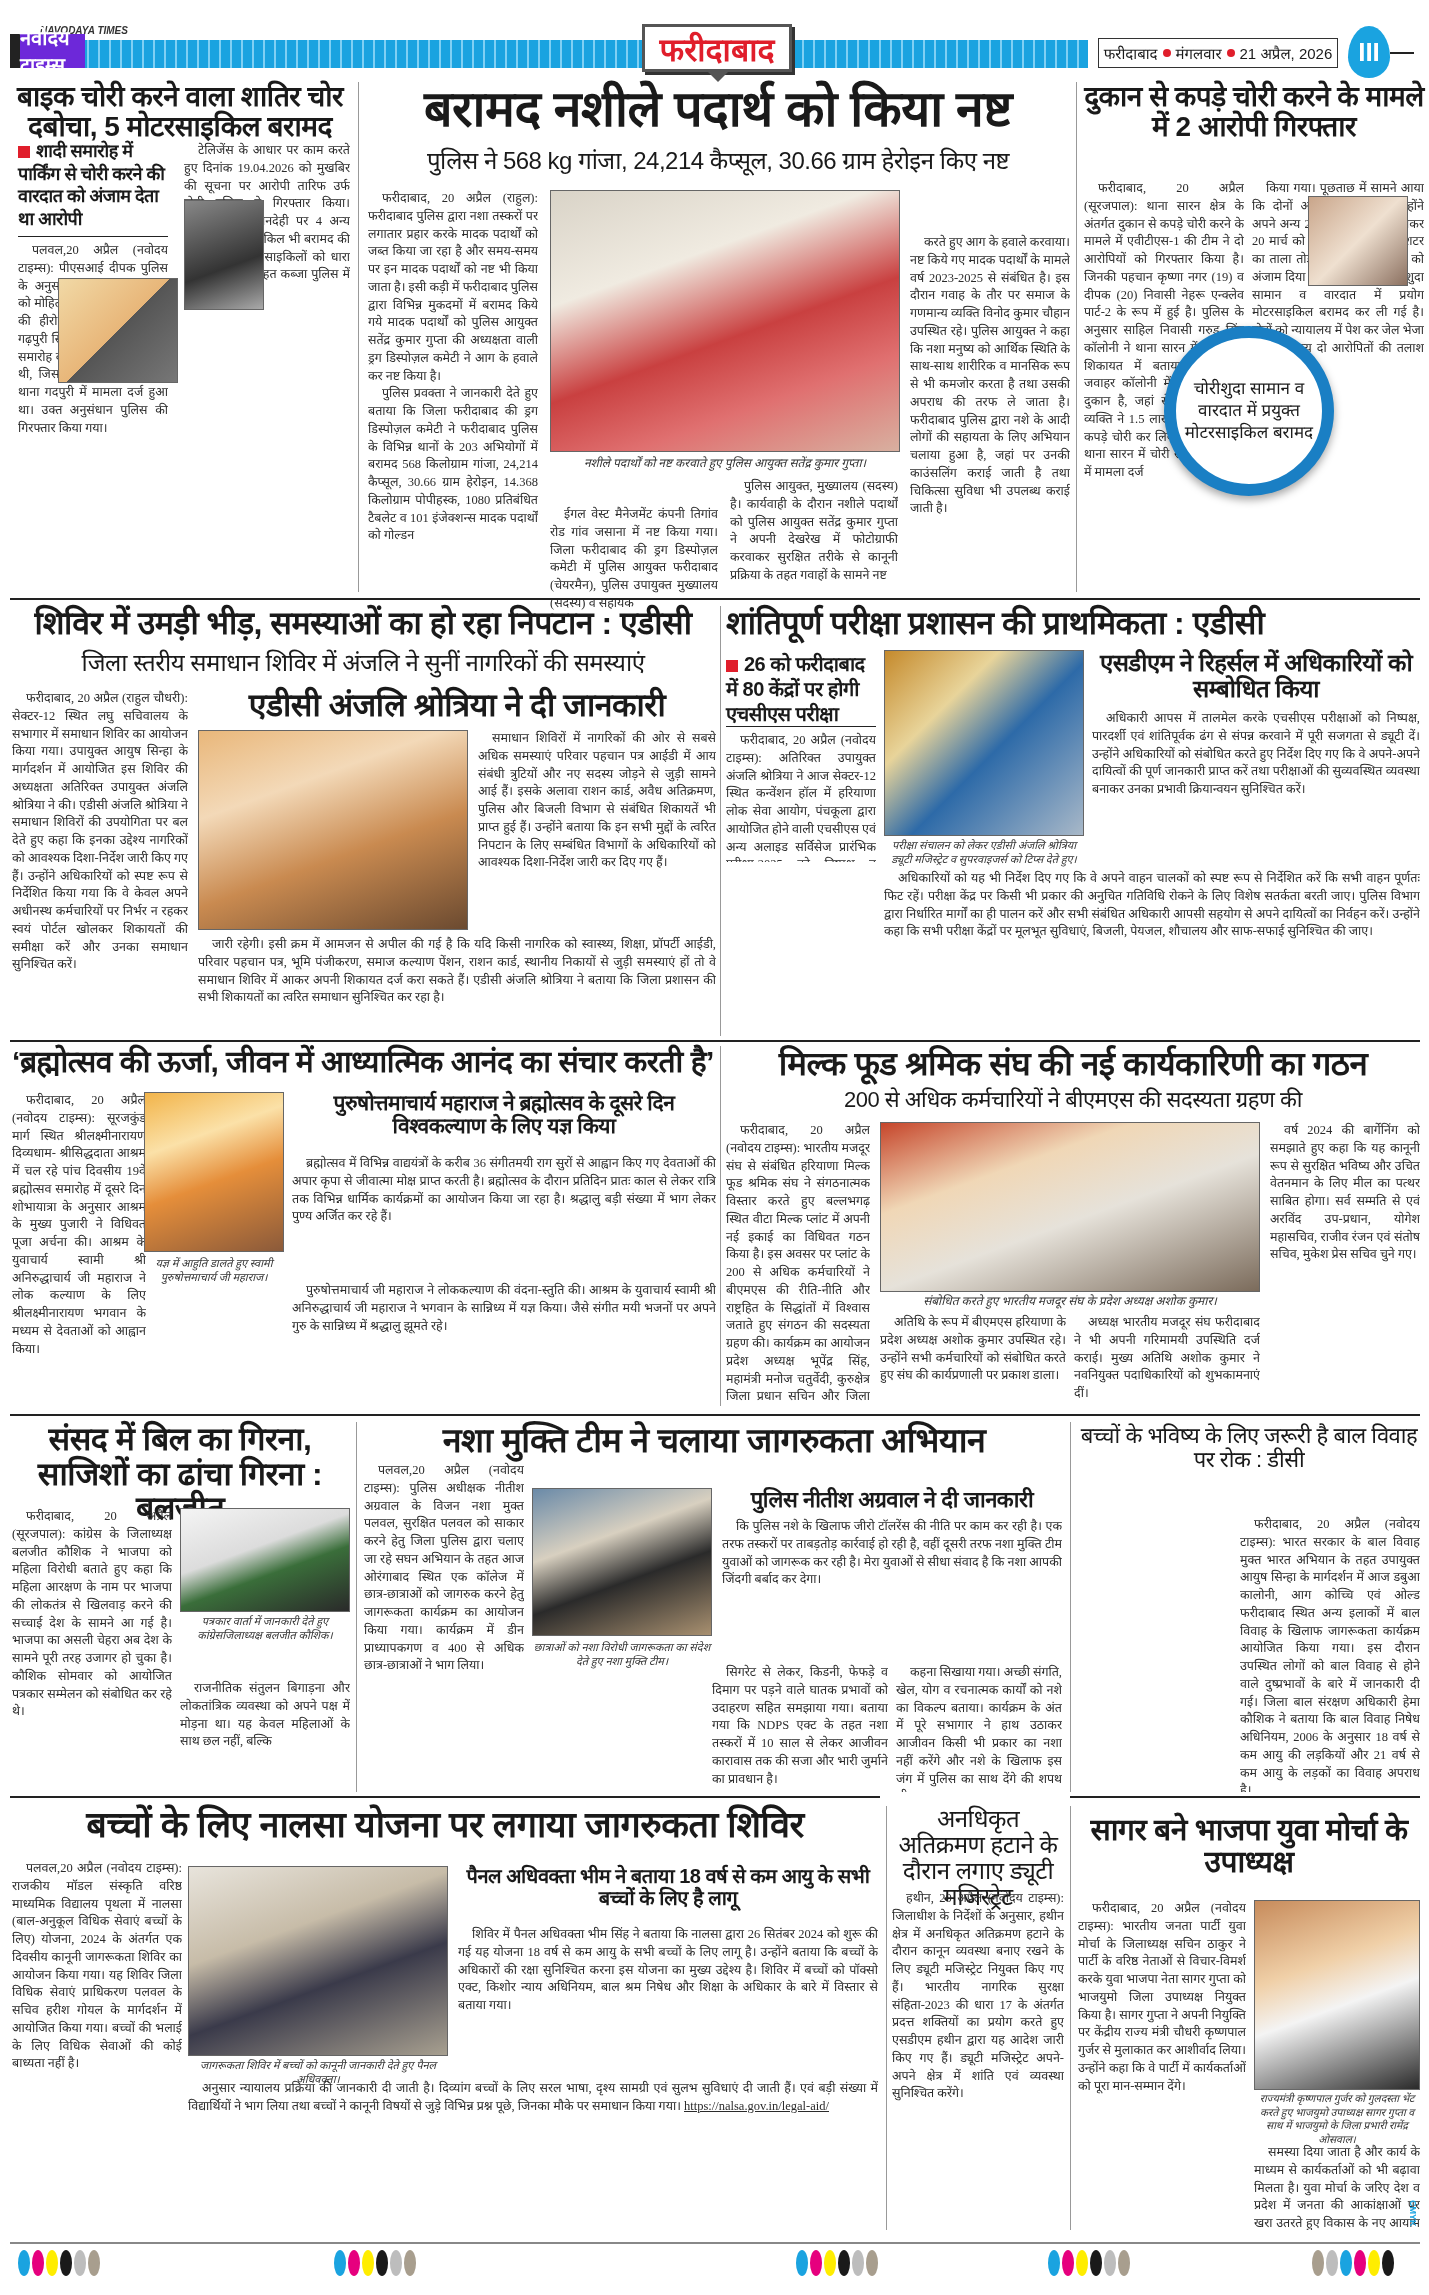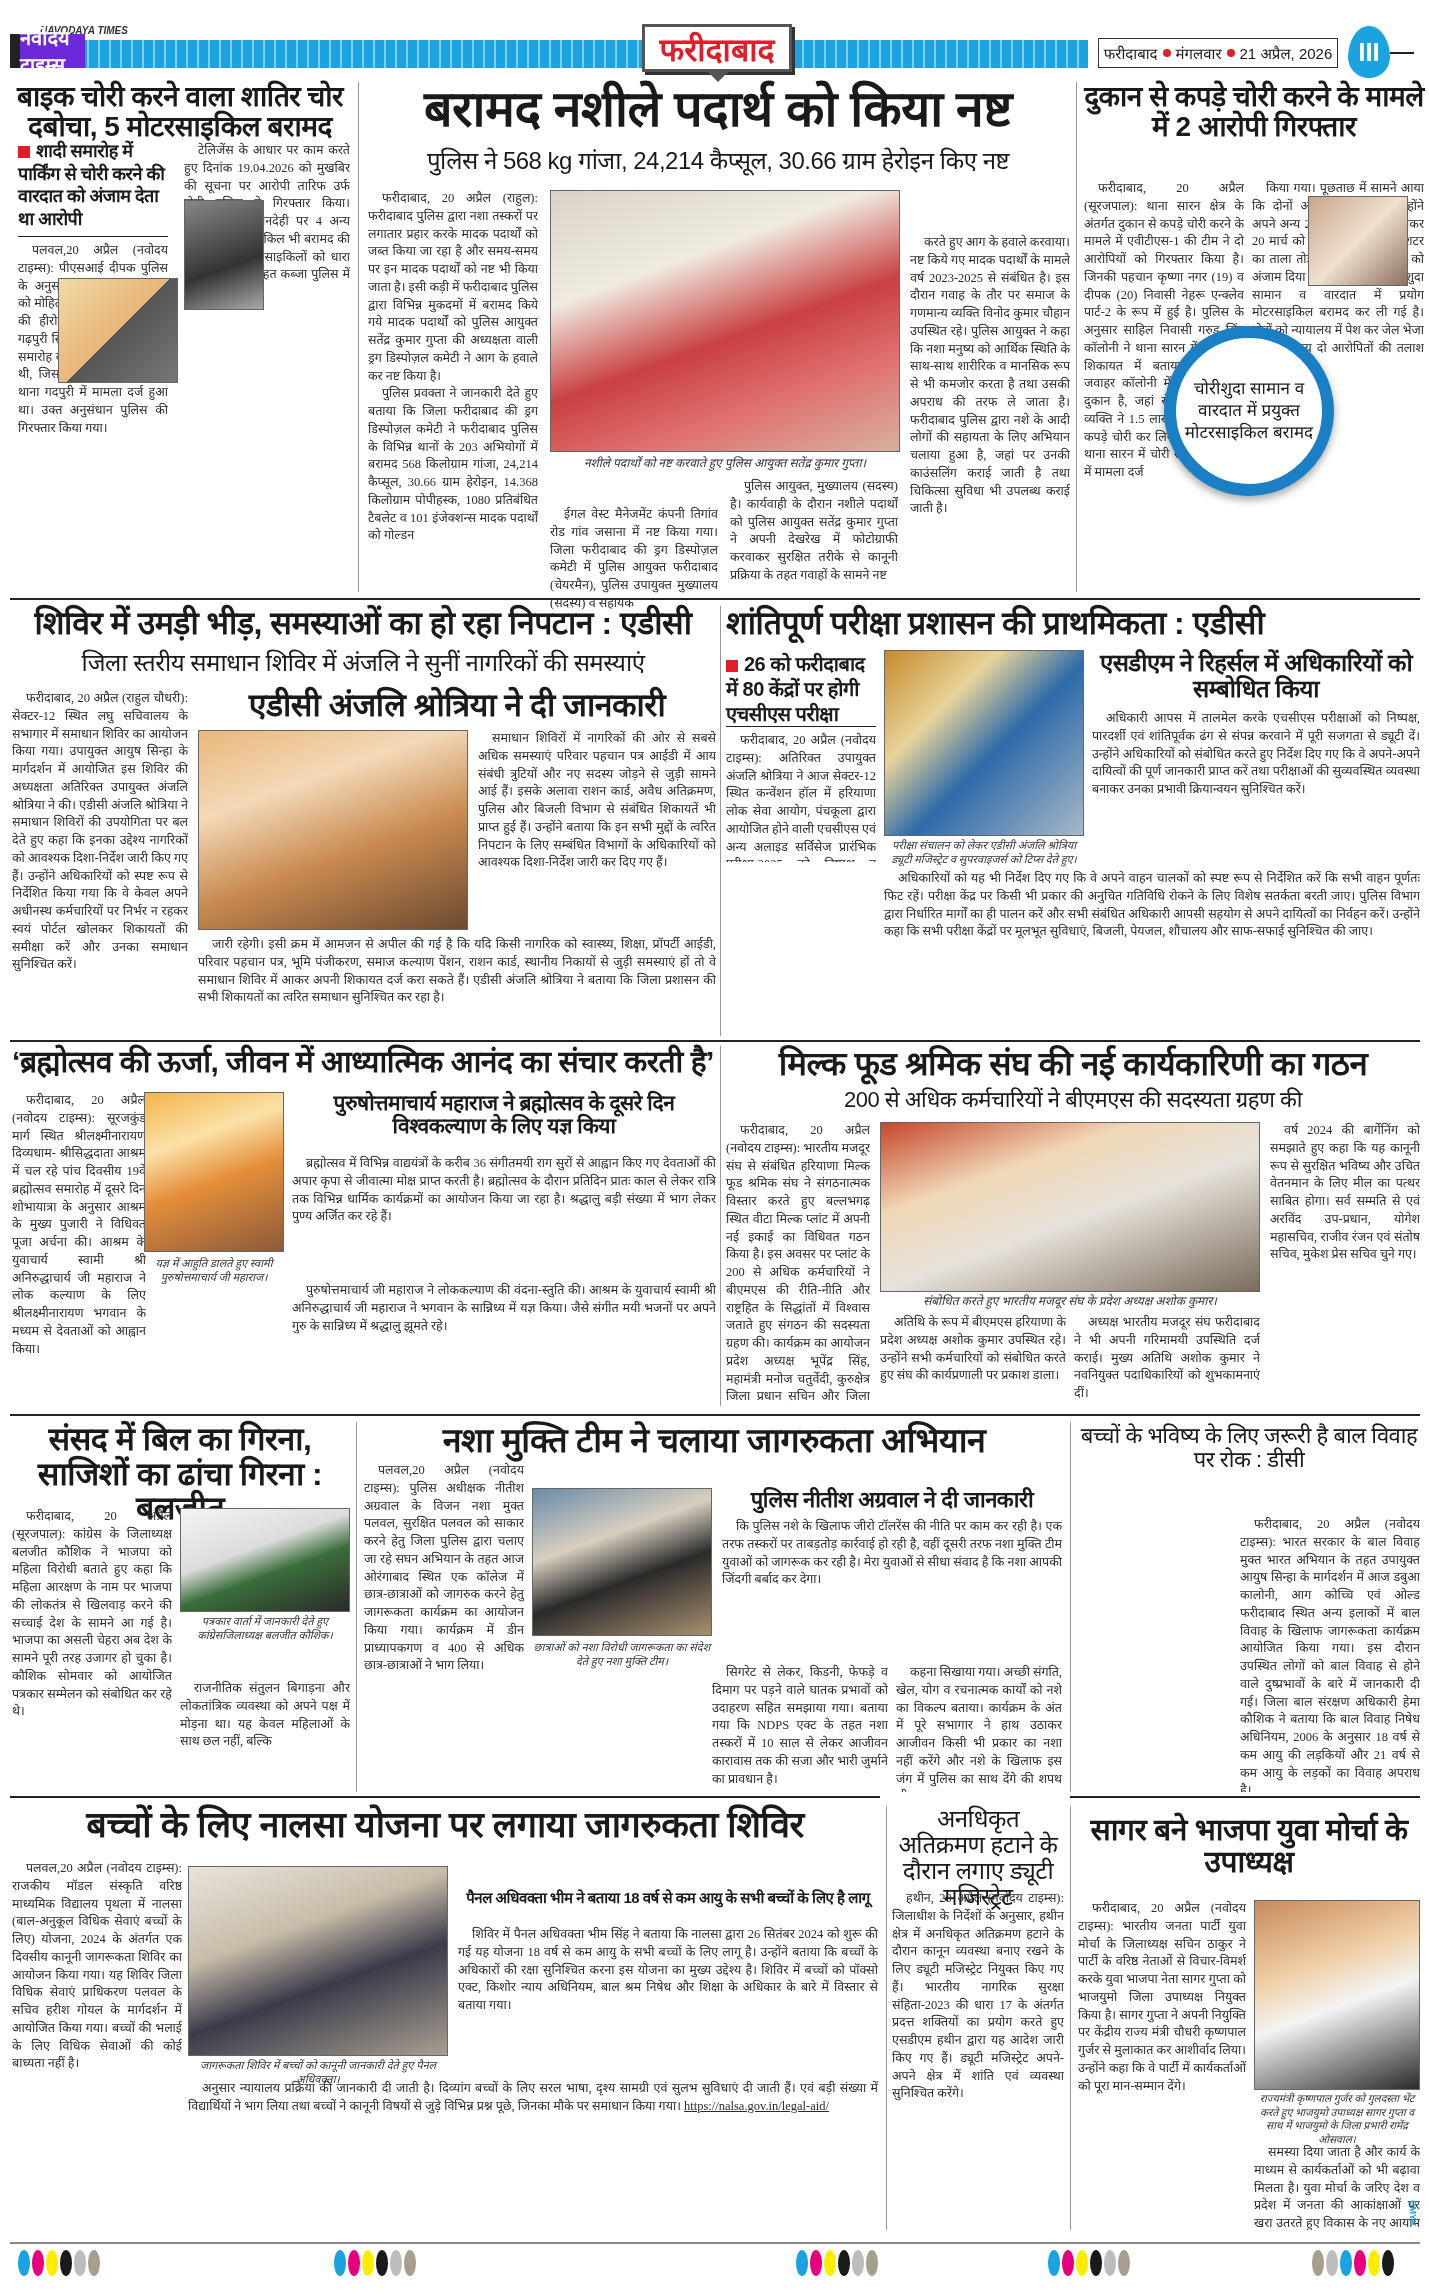--- a/index.html
+++ b/index.html
@@ -221,21 +221,21 @@
 <div class="abs rule" style="left:10px; top:1796px; width:870px; height:2px;"></div>
 <div class="abs rule" style="left:1070px; top:1796px; width:350px; height:2px;"></div>
 
 <section>
   <h2 class="abs hl" style="left:10px; top:1806px; width:870px; font-size:36px; text-align:center;">बच्चों के लिए नालसा योजना पर लगाया जागरुकता शिविर</h2>
   <div class="abs body-text" style="left:12px; top:1860px; width:170px; height:370px; overflow:hidden;">
     <p><span>पलवल,20 अप्रैल (नवोदय टाइम्स):</span> <span>राजकीय मॉडल संस्कृति वरिष्ठ माध्यमिक विद्यालय पृथला में नालसा (बाल-अनुकूल विधिक सेवाएं बच्चों के लिए) योजना, 2024 के अंतर्गत एक दिवसीय कानूनी जागरूकता शिविर का आयोजन किया गया। यह शिविर जिला विधिक सेवाएं प्राधिकरण पलवल के सचिव हरीश गोयल के मार्गदर्शन में आयोजित किया गया। बच्चों की भलाई के लिए विधिक सेवाओं की कोई बाध्यता नहीं है।</span></p>
   </div>
   <div class="abs photo" style="left:188px; top:1866px; width:260px; height:190px; background:linear-gradient(160deg,#e8e4dc,#c7bca8 35%,#3a3a4a 60%,#a8a090);"></div>
   <div class="abs caption" style="left:188px; top:2058px; width:260px; font-size:11px;">जागरूकता शिविर में बच्चों को कानूनी जानकारी देते हुए पैनल अधिवक्ता।</div>
-  <h3 class="abs hl" style="left:458px; top:1866px; width:420px; font-size:15px; text-align:center;margin-top:24px;">पैनल अधिवक्ता भीम ने बताया 18 वर्ष से कम आयु के सभी बच्चों के लिए है लागू</h3>
+  <h3 class="abs hl" style="left:458px; top:1866px; width:420px; font-size:20px; text-align:center;">पैनल अधिवक्ता भीम ने बताया 18 वर्ष से कम आयु के सभी बच्चों के लिए है लागू</h3>
   <div class="abs body-text" style="left:458px; top:1926px; width:420px; height:150px; overflow:hidden;font-family:Liberation Serif, serif;">
       <p>शिविर में पैनल अधिवक्ता भीम सिंह ने बताया कि नालसा द्वारा 26 सितंबर 2024 को शुरू की गई यह योजना 18 वर्ष से कम आयु के सभी बच्चों के लिए लागू है। उन्होंने बताया कि बच्चों के अधिकारों की रक्षा सुनिश्चित करना इस योजना का मुख्य उद्देश्य है। शिविर में बच्चों को पॉक्सो एक्ट, किशोर न्याय अधिनियम, बाल श्रम निषेध और शिक्षा के अधिकार के बारे में विस्तार से बताया गया।</p>
     </div>
   <div class="abs body-text" style="left:188px; top:2080px; width:690px; height:150px; overflow:hidden;">
     <p><span>अनुसार न्यायालय प्रक्रिया की जानकारी दी जाती है। दिव्यांग बच्चों के लिए सरल भाषा, दृश्य सामग्री एवं सुलभ सुविधाएं दी जाती हैं। एवं बड़ी संख्या में विद्यार्थियों ने भाग लिया तथा बच्चों ने कानूनी विषयों से जुड़े विभिन्न प्रश्न पूछे, जिनका मौके पर समाधान किया गया।</span> <span style="text-decoration:underline;">https://nalsa.gov.in/legal-aid/</span></p>
   </div>
 </section>
 <div class="abs vrule" style="left:886px; top:1806px; height:424px;"></div>
 
 <section>

